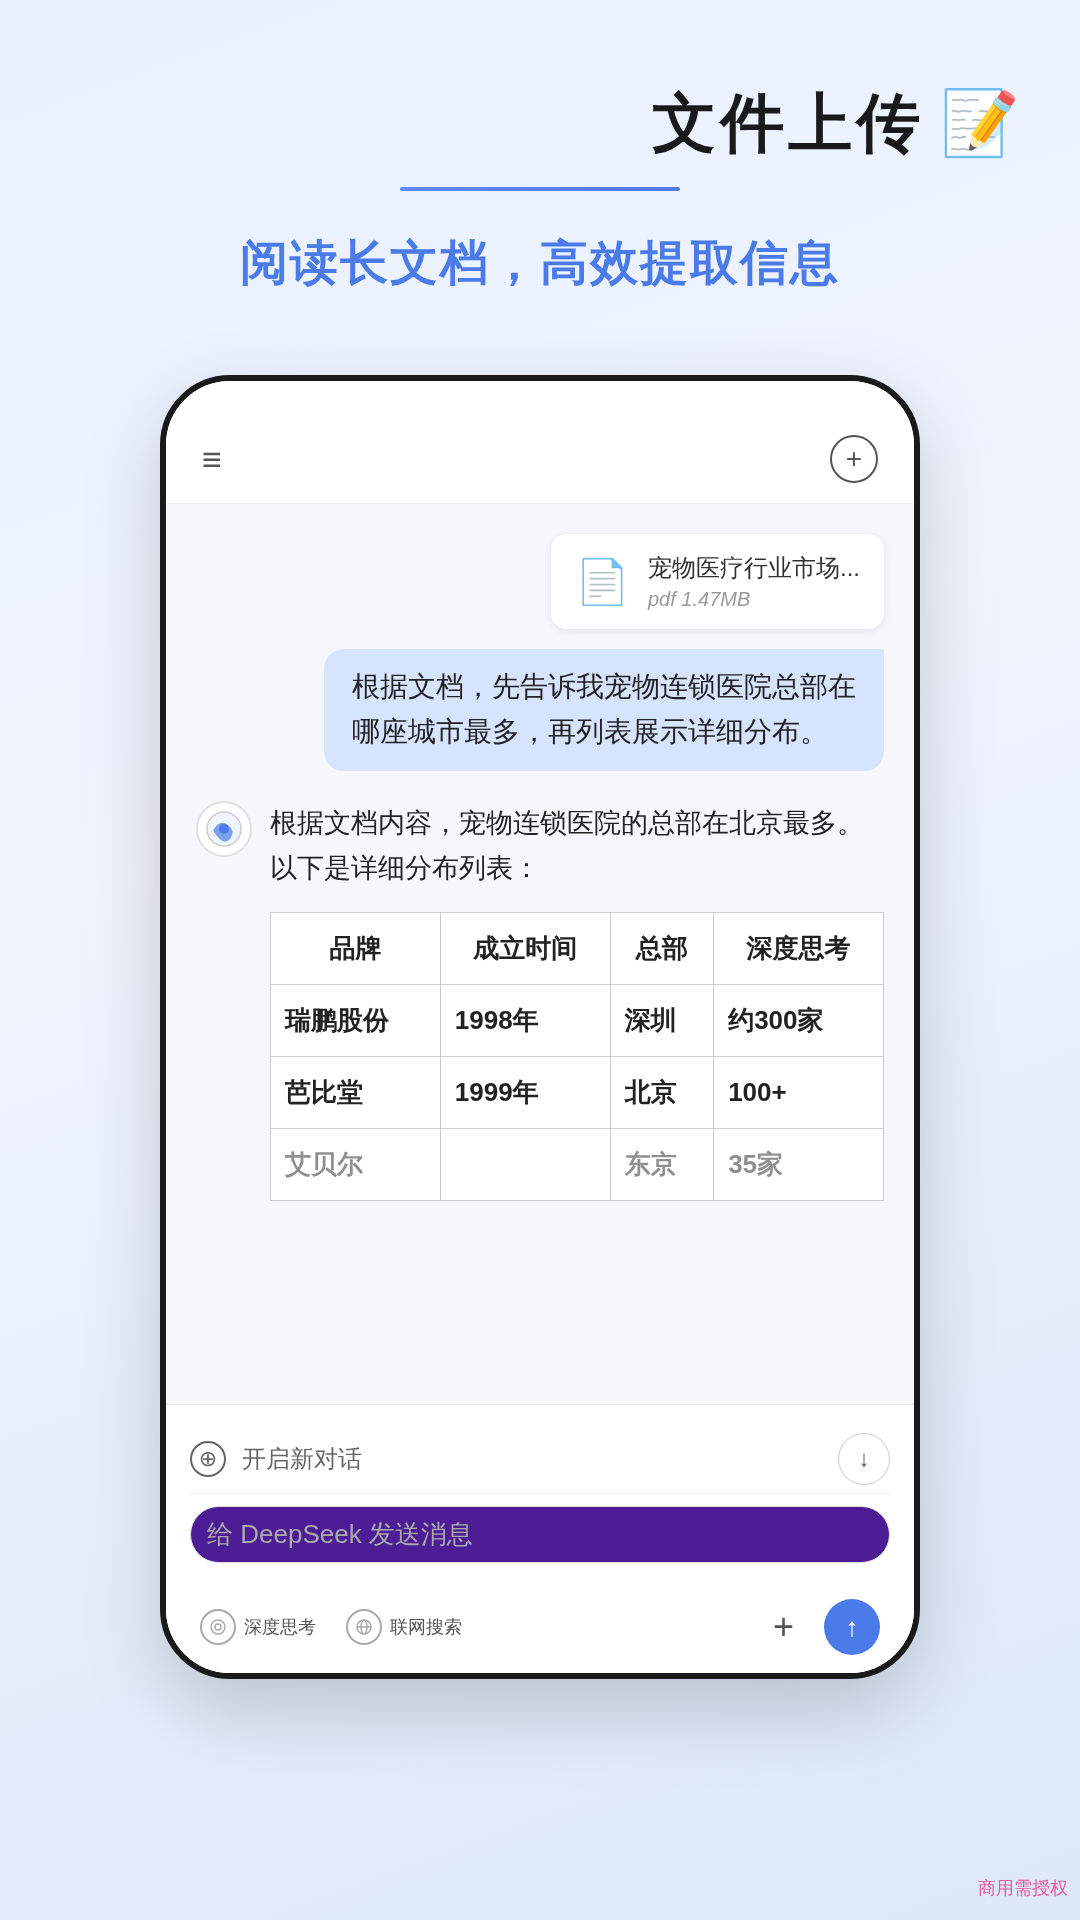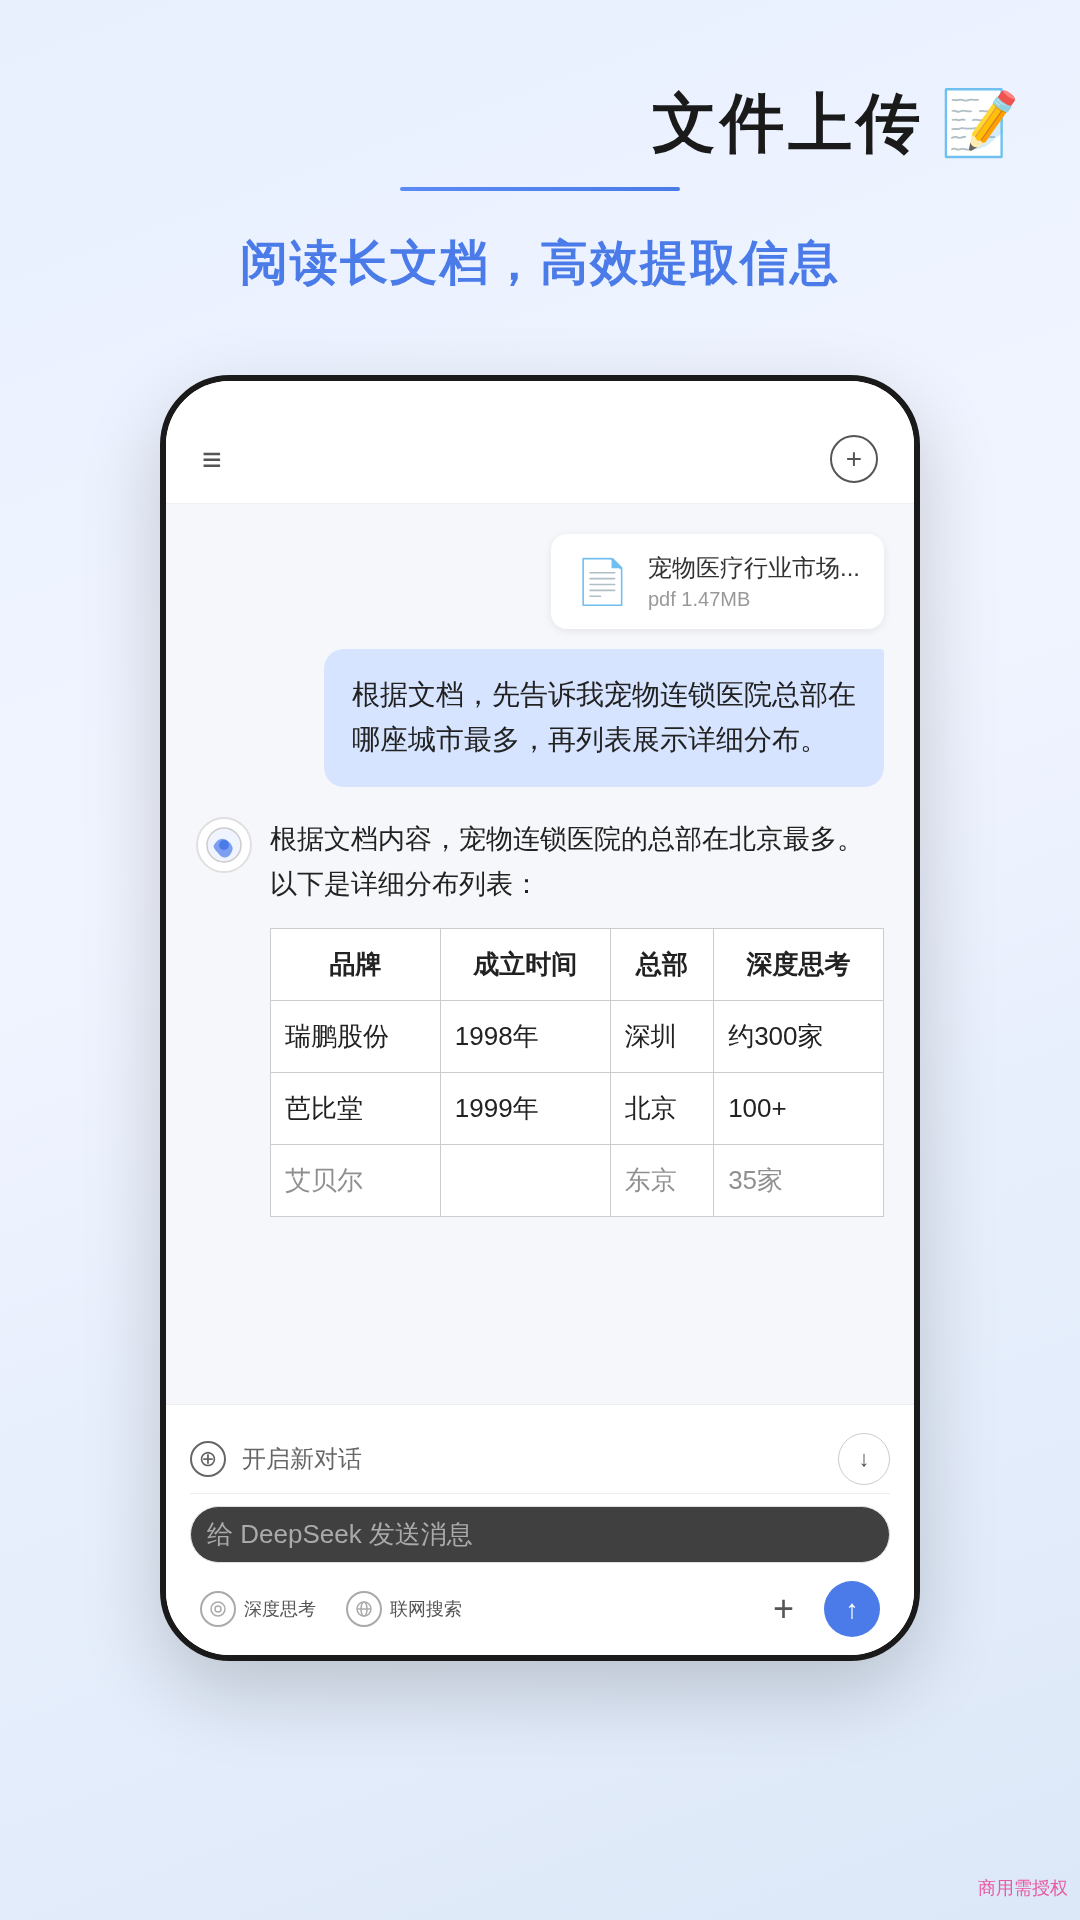--- a/index.html
+++ b/index.html
@@ -130,29 +130,30 @@
       font-weight: 500;
       white-space: nowrap;
       overflow: hidden;
       text-overflow: ellipsis;
       max-width: 220px;
     }
     .file-size {
       font-size: 20px;
       color: #999;
       margin-top: 4px;
+      font-style: italic;
     }
 
     
     .user-message {
       float: right;
       clear: both;
       background: #d6e4ff;
       border-radius: 20px 4px 20px 20px;
-      padding: 24px 28px;
+      padding: 16px 28px;
       font-size: 28px;
       color: #222;
       line-height: 1.6;
       max-width: 560px;
       margin-bottom: 30px;
     }
 
     
     .ai-response {
       clear: both;
@@ -194,21 +195,21 @@
     .data-table th, .data-table td {
       border: 1.5px solid #ccc;
       padding: 18px 14px;
       color: #222;
     }
     .data-table th {
       font-weight: 600;
       background: #fff;
     }
     .data-table td {
-      font-weight: 400;
+      font-weight: 700;
     }
 
     
     .phone-bottom {
       background: #fff;
       padding: 16px 24px 14px;
       border-top: 1px solid #eee;
     }
     .new-chat-bar {
       display: flex;
@@ -232,22 +233,22 @@
       font-size: 22px;
       color: #666;
     }
     .input-row {
       display: flex;
       align-items: center;
       gap: 16px;
       padding: 10px 16px;
       border: 1px solid #e0e0e0;
       border-radius: 40px;
-      margin-bottom: 14px;
-      background: #404040;
+      margin-bottom: 32px;
+      background: #4c1d95;
     }
     .input-placeholder {
       flex: 1;
       font-size: 26px;
       color: #aaa;
     }
     .toolbar-row {
       display: flex;
       align-items: center;
       gap: 30px;

